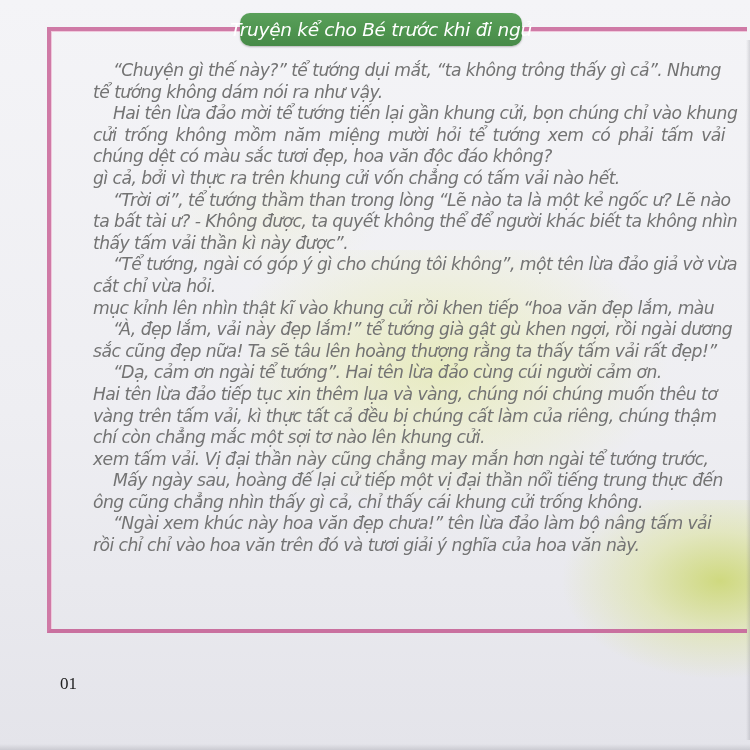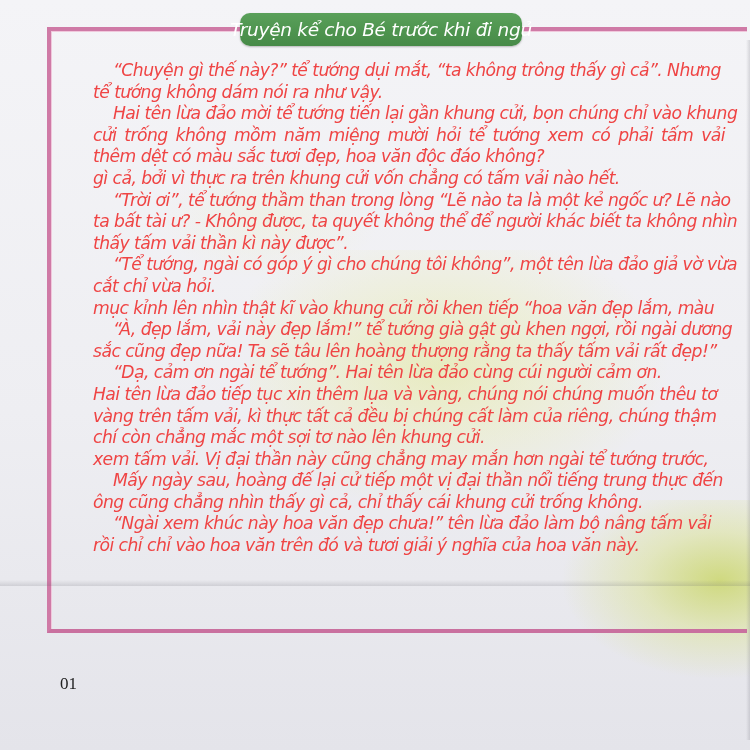--- a/index.html
+++ b/index.html
@@ -10,21 +10,21 @@
       width: 750px;
       height: 750px;
       position: relative;
       overflow: hidden;
       background: linear-gradient(180deg, #f4f4f7 0%, #eeeef2 55%, #e4e4ea 100%);
       font-family: "DejaVu Serif", serif;
     }
     .page {
       position: absolute;
       left: 0; top: 0;
-      width: 750px; height: 586px;
+      width: 750px; height: 750px;
     }
     
     .wash-1 {
       position: absolute;
       left: 250px; top: 250px;
       width: 420px; height: 260px;
       background: radial-gradient(ellipse at 45% 45%, rgba(226,232,150,0.55) 0%, rgba(232,236,170,0.35) 35%, rgba(240,242,200,0) 70%);
       pointer-events: none;
     }
     .wash-2 {
@@ -79,21 +79,21 @@
       position: absolute;
       left: 93px;
       top: 60px;
       width: 632px;
     }
     .line {
       font-family: "DejaVu Sans", sans-serif;
       font-style: italic;
       font-size: 17.2px;
       line-height: 21.6px;
-      color: #ef4444;
+      color: #737373;
       white-space: nowrap;
       letter-spacing: -0.55px;
       height: 21.6px;
     }
     .line.indent {
       padding-left: 20px;
     }
     .line.justify {
       text-align: justify;
       text-align-last: justify;
@@ -137,21 +137,21 @@
 
   <div class="header-pill">
     <span class="header-title">Truyện kể cho Bé trước khi đi ngủ</span>
   </div>
 
   <div class="story" id="story">
     <div class="line indent">“Chuyện gì thế này?” tể tướng dụi mắt, “ta không trông thấy gì cả”. Nhưng</div>
     <div class="line">tể tướng không dám nói ra như vậy.</div>
     <div class="line indent">Hai tên lừa đảo mời tể tướng tiến lại gần khung cửi, bọn chúng chỉ vào khung</div>
     <div class="line justify">cửi trống không mồm năm miệng mười hỏi tể tướng xem có phải tấm vải</div>
-    <div class="line">thêm dệt có màu sắc tươi đẹp, hoa văn độc đáo không?</div>
+    <div class="line">chúng dệt có màu sắc tươi đẹp, hoa văn độc đáo không?</div>
     <div class="line">gì cả, bởi vì thực ra trên khung cửi vốn chẳng có tấm vải nào hết.</div>
     <div class="line indent">“Trời ơi”, tể tướng thầm than trong lòng “Lẽ nào ta là một kẻ ngốc ư? Lẽ nào</div>
     <div class="line">ta bất tài ư? - Không được, ta quyết không thể để người khác biết ta không nhìn</div>
     <div class="line">thấy tấm vải thần kì này được”.</div>
     <div class="line indent">“Tể tướng, ngài có góp ý gì cho chúng tôi không”, một tên lừa đảo giả vờ vừa</div>
     <div class="line">cắt chỉ vừa hỏi.</div>
     <div class="line">mục kỉnh lên nhìn thật kĩ vào khung cửi rồi khen tiếp “hoa văn đẹp lắm, màu</div>
     <div class="line indent">“À, đẹp lắm, vải này đẹp lắm!” tể tướng già gật gù khen ngợi, rồi ngài dương</div>
     <div class="line">sắc cũng đẹp nữa! Ta sẽ tâu lên hoàng thượng rằng ta thấy tấm vải rất đẹp!”</div>
     <div class="line indent">“Dạ, cảm ơn ngài tể tướng”. Hai tên lừa đảo cùng cúi người cảm ơn.</div>

